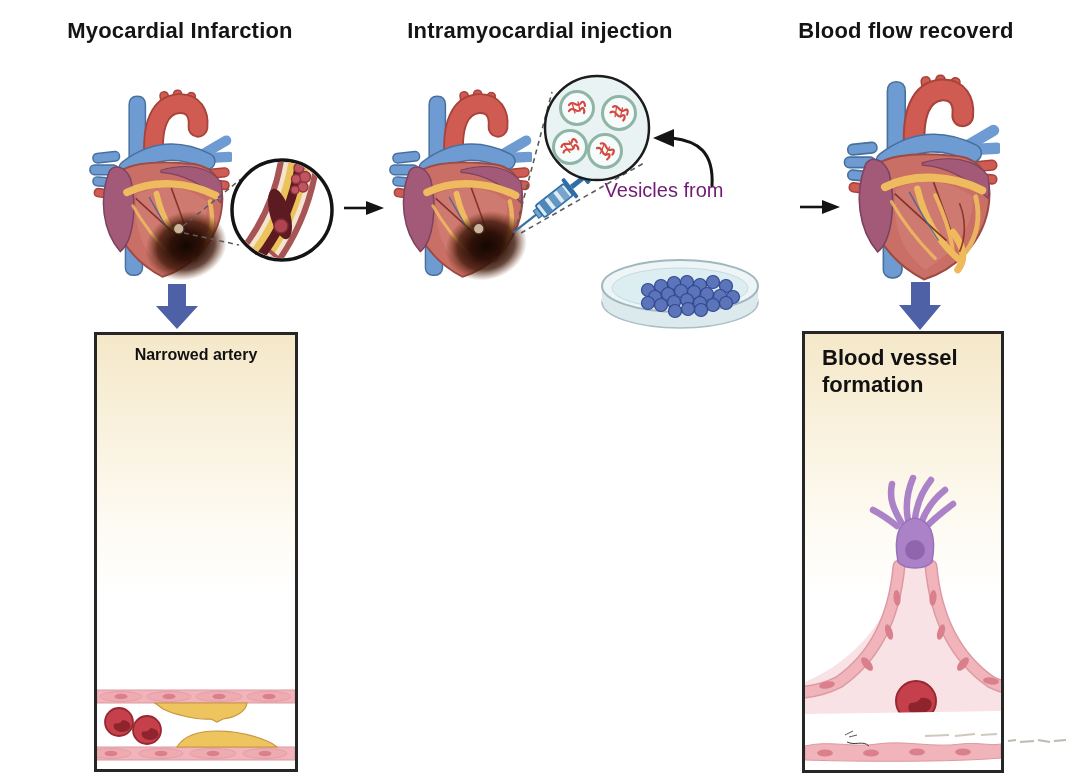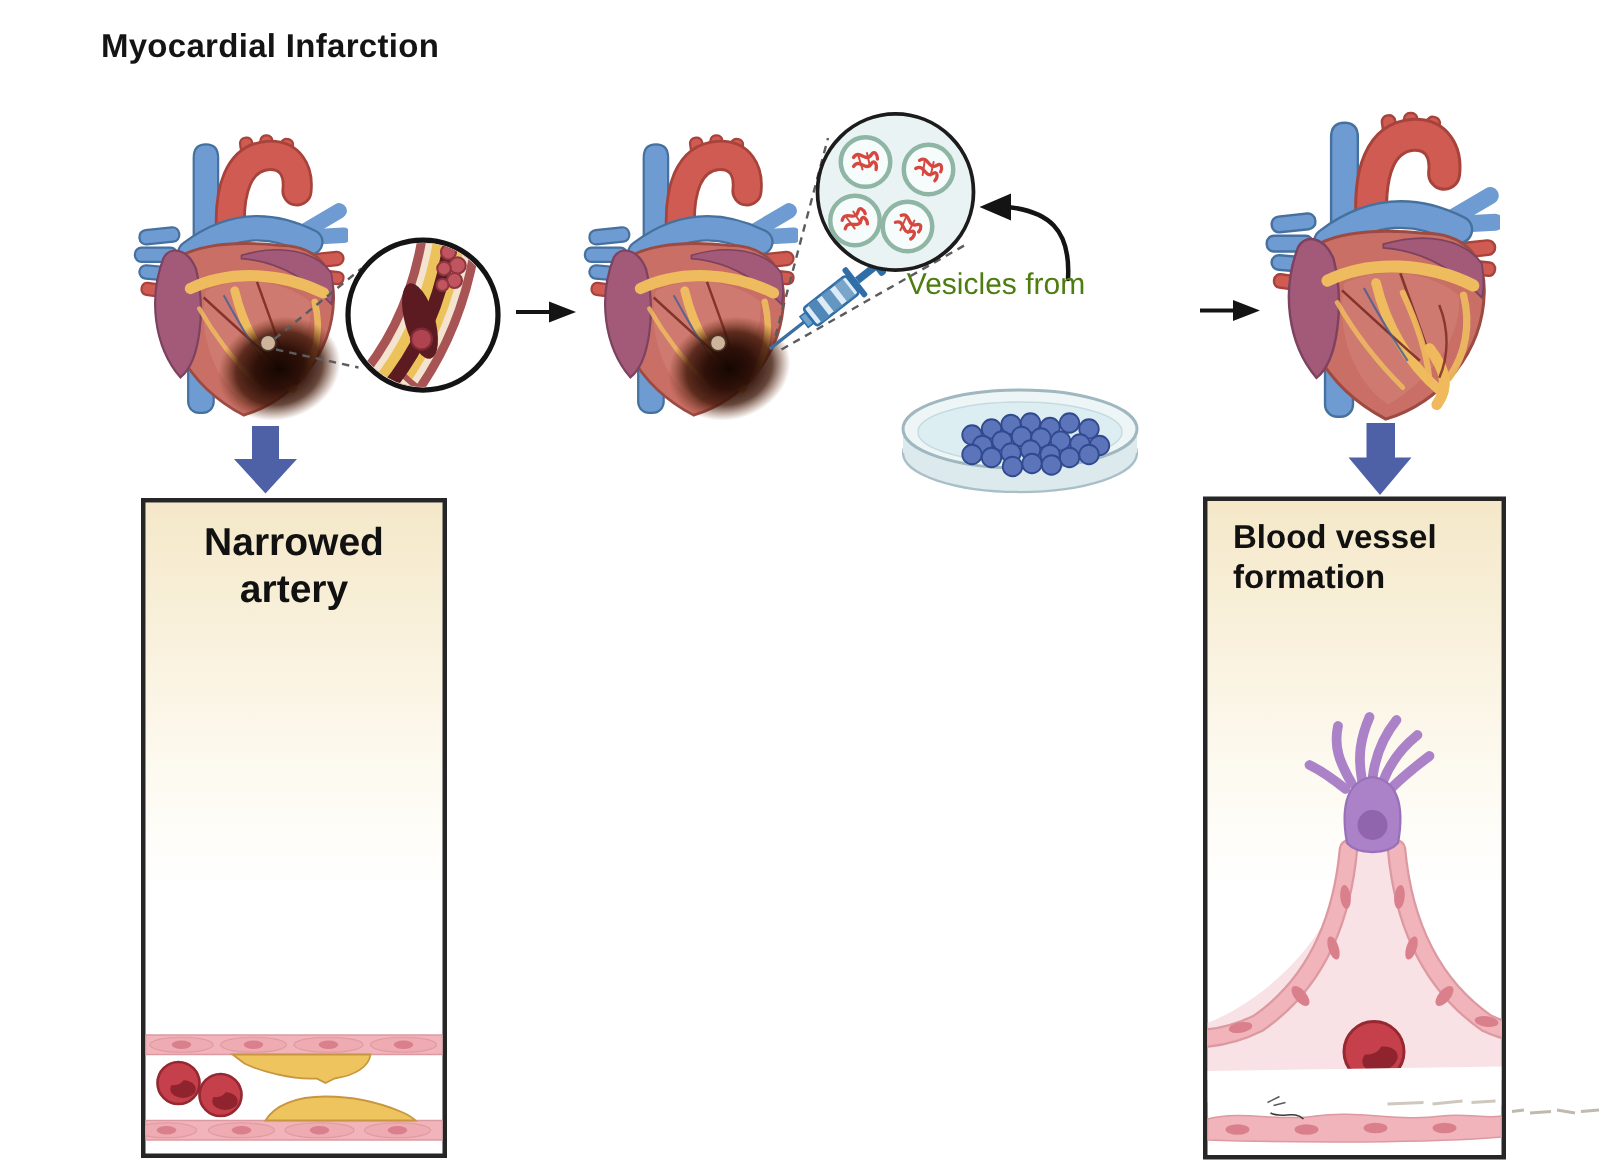--- a/index.html
+++ b/index.html
@@ -10,40 +10,42 @@
   .panel-title{
     position:absolute;top:18px;font-weight:bold;font-size:22px;text-align:center;
     letter-spacing:.2px;color:#141414;
   }
   .t1{left:30px;width:300px;}
   .t2{left:380px;width:320px;}
   .t3{left:762px;width:288px;}
   .scene{position:absolute;left:0;top:0;}
   .vesicle-label{
     position:absolute;left:572px;top:176px;width:184px;text-align:center;
-    font-size:20px;line-height:1.4;color:#4d7c0f;
+    font-size:20px;line-height:1.4;color:#701a75;
   }
   .box{
     position:absolute;border:3px solid #262626;
     background:linear-gradient(180deg,#f5e8c9 0%,#f8efd8 16%,#fdfaf1 42%,#ffffff 60%);
   }
   .box-left{left:94px;top:332px;width:198px;height:434px;}
   .box-right{left:802px;top:331px;width:196px;height:436px;}
   .box-title{font-weight:bold;color:#111;}
-  .box-left .box-title{text-align:center;padding-top:11px;font-size:26px;}
+  .box-left .box-title{text-align:center;padding-top:11px;font-size:16px;}
   .box-right .box-title{padding:11px 10px 0 17px;font-size:22px;line-height:1.22;width:155px;}
   .artery-svg{position:absolute;left:0;bottom:6px;}
   .sprout-svg{position:absolute;left:0;bottom:0;}
 </style>
 </head>
 <body>
 
 <div class="canvas">
 
   <div class="panel-title t1">Myocardial Infarction</div>
+  <div class="panel-title t2">Intramyocardial injection</div>
+  <div class="panel-title t3">Blood flow recoverd</div>
 
   <svg class="scene" width="1072" height="782" viewBox="0 0 1072 782">
     <defs>
       <radialGradient id="gInf">
         <stop offset="0%" stop-color="#140602" stop-opacity="1"></stop>
         <stop offset="40%" stop-color="#2a0e06" stop-opacity="0.97"></stop>
         <stop offset="70%" stop-color="#40180a" stop-opacity="0.8"></stop>
         <stop offset="100%" stop-color="#6b3114" stop-opacity="0"></stop>
       </radialGradient>
 

